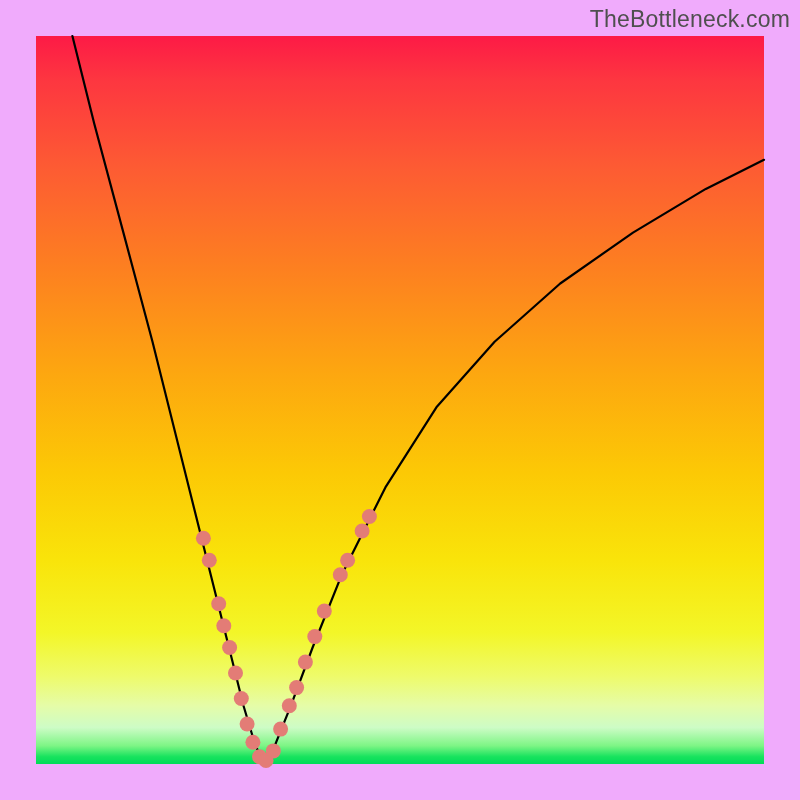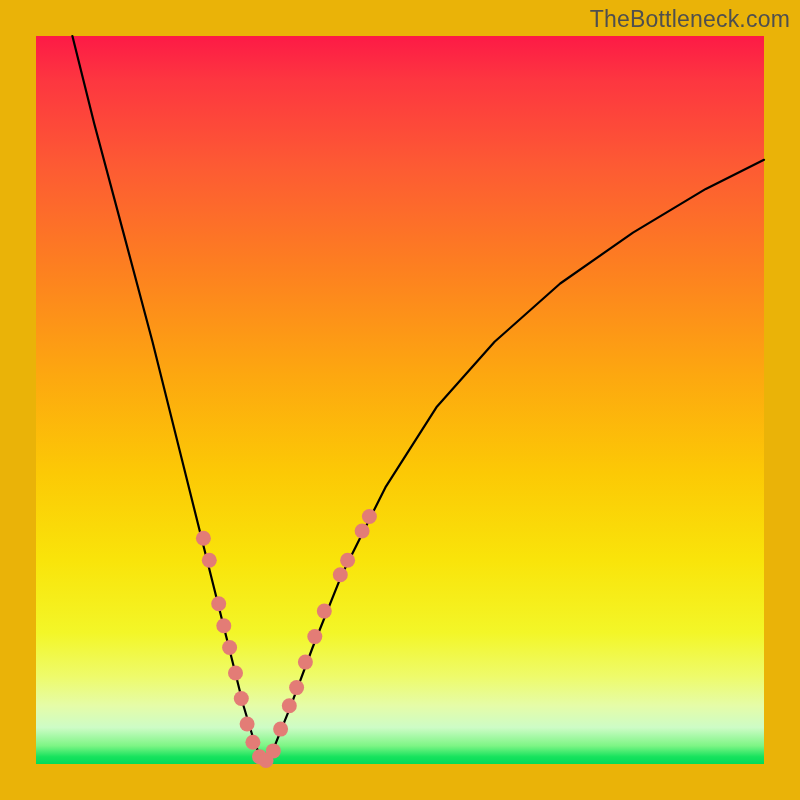--- a/index.html
+++ b/index.html
@@ -10,21 +10,21 @@
     overflow: hidden;
     background: #000;
     font-family: Arial, Helvetica, sans-serif;
   }
   .frame {
     position: absolute;
     top: 0;
     left: 0;
     width: 800px;
     height: 800px;
-    background: #eab308;
+    background: #f0abfc;
   }
   .plot {
     position: absolute;
     top: 36px;
     left: 36px;
     width: 728px;
     height: 728px;
     
     background: linear-gradient(
       to bottom,

